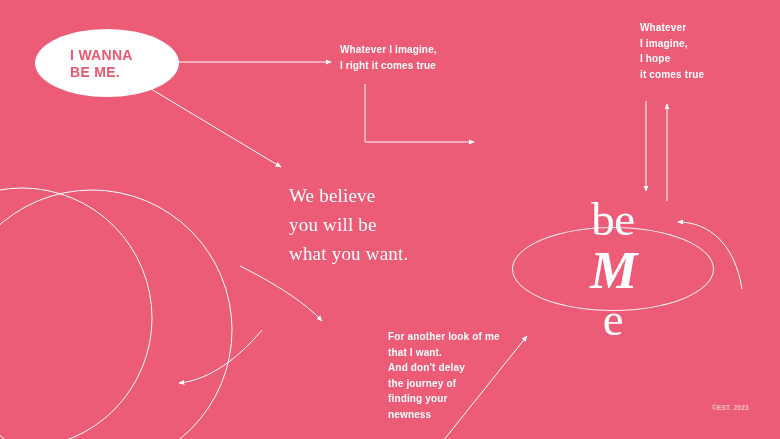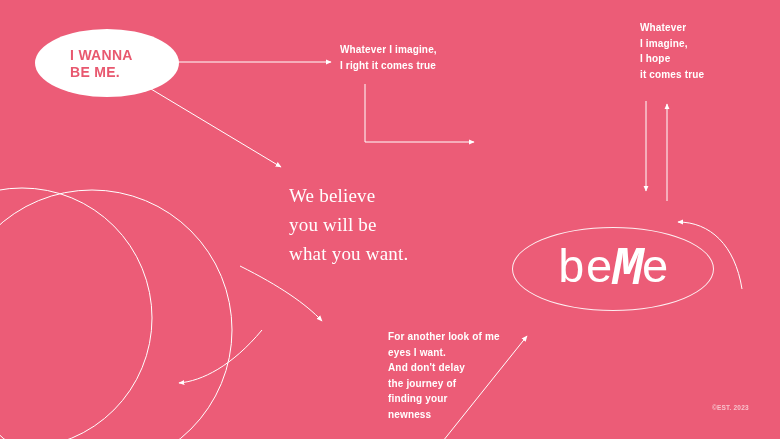--- a/index.html
+++ b/index.html
@@ -96,24 +96,25 @@
   #logo-text {
     position: absolute;
     left: 0;
     top: 0;
     width: 202px;
     height: 84px;
     display: flex;
     align-items: center;
     justify-content: center;
     color: #ffffff;
-    font-family: Liberation Mono, monospace;
+    font-family: Liberation Serif, serif;
     font-size: 47px;
     line-height: 1;
     letter-spacing: -0.5px;
+    flex-direction: column;
   }
   #logo-text .script {
     font-style: italic;
     font-weight: 700;
     font-size: 53px;
     margin: 0 -2px 0 -1px;
     transform: translateY(1px);
     display: inline-block;
   }
   
@@ -169,21 +170,21 @@
 I right it comes true</div>
 
   <div class="txt" id="note-imagine-right">Whatever
 I imagine,
 I hope
 it comes true</div>
 
 
 
   <div class="txt" id="note-newness">For another look of me
-eyes I want.
+that I want.
 And don't delay
 the journey of
 finding your
 newness</div>
 
   <div id="headline">We believe
 you will be
 what you want.</div>
 
   <div id="logo-wrap">

